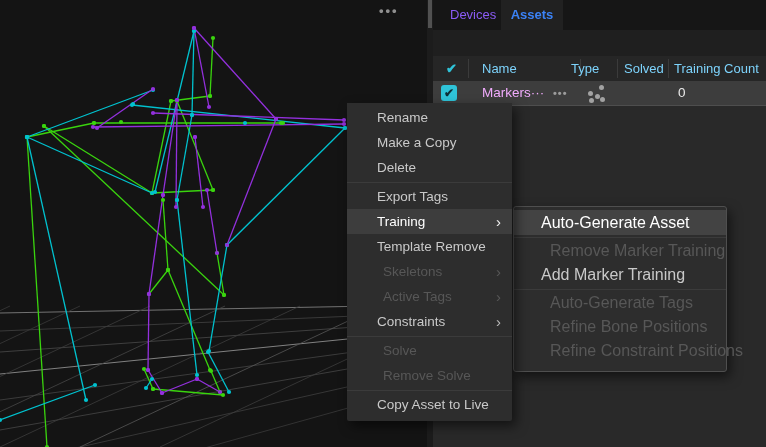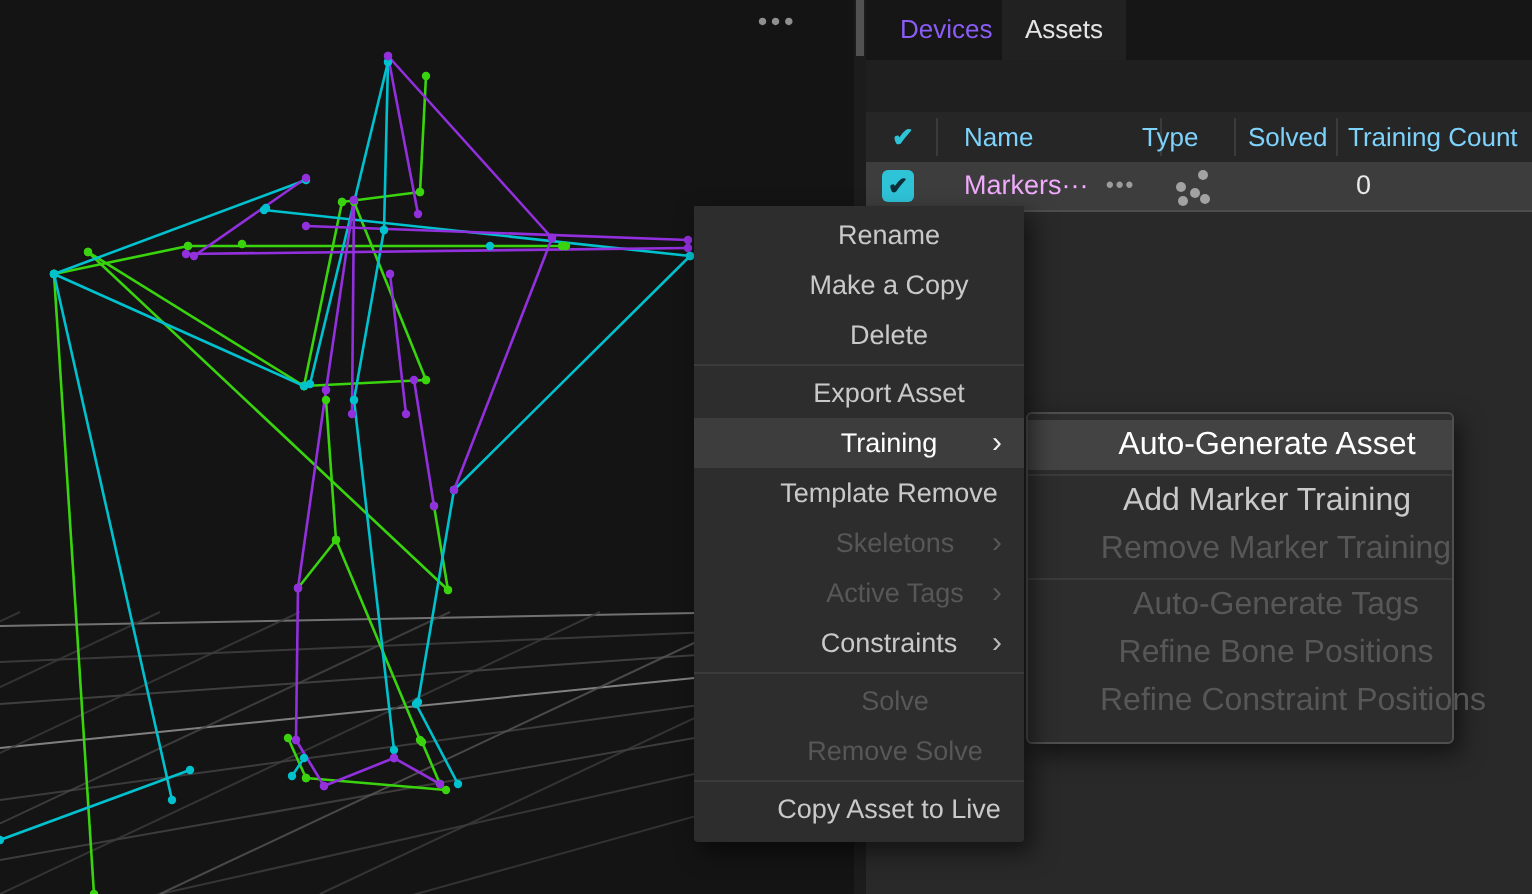--- a/index.html
+++ b/index.html
@@ -17,21 +17,21 @@
     letter-spacing:2px; font-weight:bold; cursor:default;
   }
   
   .splitter { position:absolute; left:427px; top:0; width:6px; height:447px; background:#1c1c1c; }
   .splitter-handle { position:absolute; left:428px; top:0; width:4px; height:28px; background:#515151; }
   
   .panel { position:absolute; left:433px; top:0; width:333px; height:447px; background:#292929; }
   .tabbar { position:absolute; left:0; top:0; width:333px; height:30px; background:#161616; }
   .tab { position:absolute; top:0; height:30px; line-height:30px; font-size:13px; text-align:center; }
   .tab.inactive { left:0; width:68px; color:#8b5cf6; padding-left:17px; text-align:left; }
-  .tab.active { left:68px; width:62px; color:#e5e5e5; font-weight:normal; background:#212121; }
+  .tab.active { left:68px; width:62px; color:#3b82f6; font-weight:bold; background:#212121; }
   .panel-gap { position:absolute; left:0; top:30px; width:333px; height:26px; background:#1f1f1f; }
   .thead { position:absolute; left:0; top:56px; width:333px; height:25px; background:#262626; }
   .thead .vsep { position:absolute; top:3px; width:1px; height:19px; background:#3b3b3b; }
   .th { position:absolute; top:0; height:25px; line-height:25px; font-size:13px; color:#7dd3fc; }
   .th-check { position:absolute; left:13px; top:0; height:25px; line-height:25px; color:#2fc3d8; font-size:13px; font-weight:bold; }
   .trow { position:absolute; left:0; top:81px; width:333px; height:24px; background:#3d3d3d; }
   .row-sep { position:absolute; left:0; top:105px; width:333px; height:1px; background:#4e4e4e; }
   .checkbox {
     position:absolute; left:8px; top:4px; width:16px; height:16px; background:#2fc3d8;
     border-radius:3px; color:#0d2e36; font-size:12px; font-weight:bold; text-align:center; line-height:16px;
@@ -48,21 +48,21 @@
     padding:2px 0 4px 0; font-size:13.5px; color:#c9c9c9;
   }
   .menu-main { left:347px; top:103px; width:165px; border-radius:0 0 2px 2px; }
   .menu-sub {
     left:513px; top:206px; width:214px; z-index:10;
     background:#2d2d2d; border:1px solid #4f4f4f; border-radius:3px;
     box-shadow: 3px 5px 12px rgba(0,0,0,0.55);
     padding:3px 0 8px 0; font-size:16px; color:#c9c9c9;
     position:absolute;
   }
-  .mi { height:25px; line-height:25px; padding-left:30px; position:relative; cursor:default; white-space:nowrap;text-align:center; }
+  .mi { height:25px; line-height:25px; padding-left:30px; position:relative; cursor:default; white-space:nowrap; }
   .menu-sub .mi { height:24px; line-height:24px; padding-left:27px; }
   .menu-sub .mi.hl { height:25px; line-height:25px; }
   .mi.hl { background:#3d3d3d; color:#ffffff; }
   .menu-sub .mi.hl { background:#434343; }
   .mi.disabled { color:#575757;padding-left:36px; }
   .mi .arrow { position:absolute; right:11px; top:0; font-size:15px; color:#b9b9b9; }
   .mi.hl .arrow { color:#f0f0f0; }
   .mi.disabled .arrow { color:#575757; }
   .msep { height:1px; background:#3b3b3b; margin:1.5px 0; }
 </style>
@@ -266,34 +266,34 @@
           <i style="left:12px;top:12px"></i>
       </div>
       <div class="cell-count">0</div>
     </div>
     <div class="row-sep"></div>
   </div>
 
   <div class="menu-sub">
     <div class="mi hl">Auto-Generate Asset</div>
     <div class="msep"></div>
+    <div class="mi disabled">Remove Marker Training</div>
     <div class="mi">Add Marker Training</div>
-    <div class="mi disabled">Remove Marker Training</div>
     <div class="msep"></div>
     <div class="mi disabled">Auto-Generate Tags</div>
     <div class="mi disabled">Refine Bone Positions</div>
     <div class="mi disabled">Refine Constraint Positions</div>
   </div>
 
   <div class="menu menu-main">
     <div class="mi">Rename</div>
     <div class="mi">Make a Copy</div>
     <div class="mi">Delete</div>
     <div class="msep"></div>
-    <div class="mi">Export Asset</div>
+    <div class="mi">Export Tags</div>
     <div class="mi hl">
       <span>Training</span>
       <span class="arrow">›</span>
     </div>
     <div class="mi">Template Remove</div>
     <div class="mi disabled">
       <span>Skeletons</span>
       <span class="arrow">›</span>
     </div>
     <div class="mi disabled">

